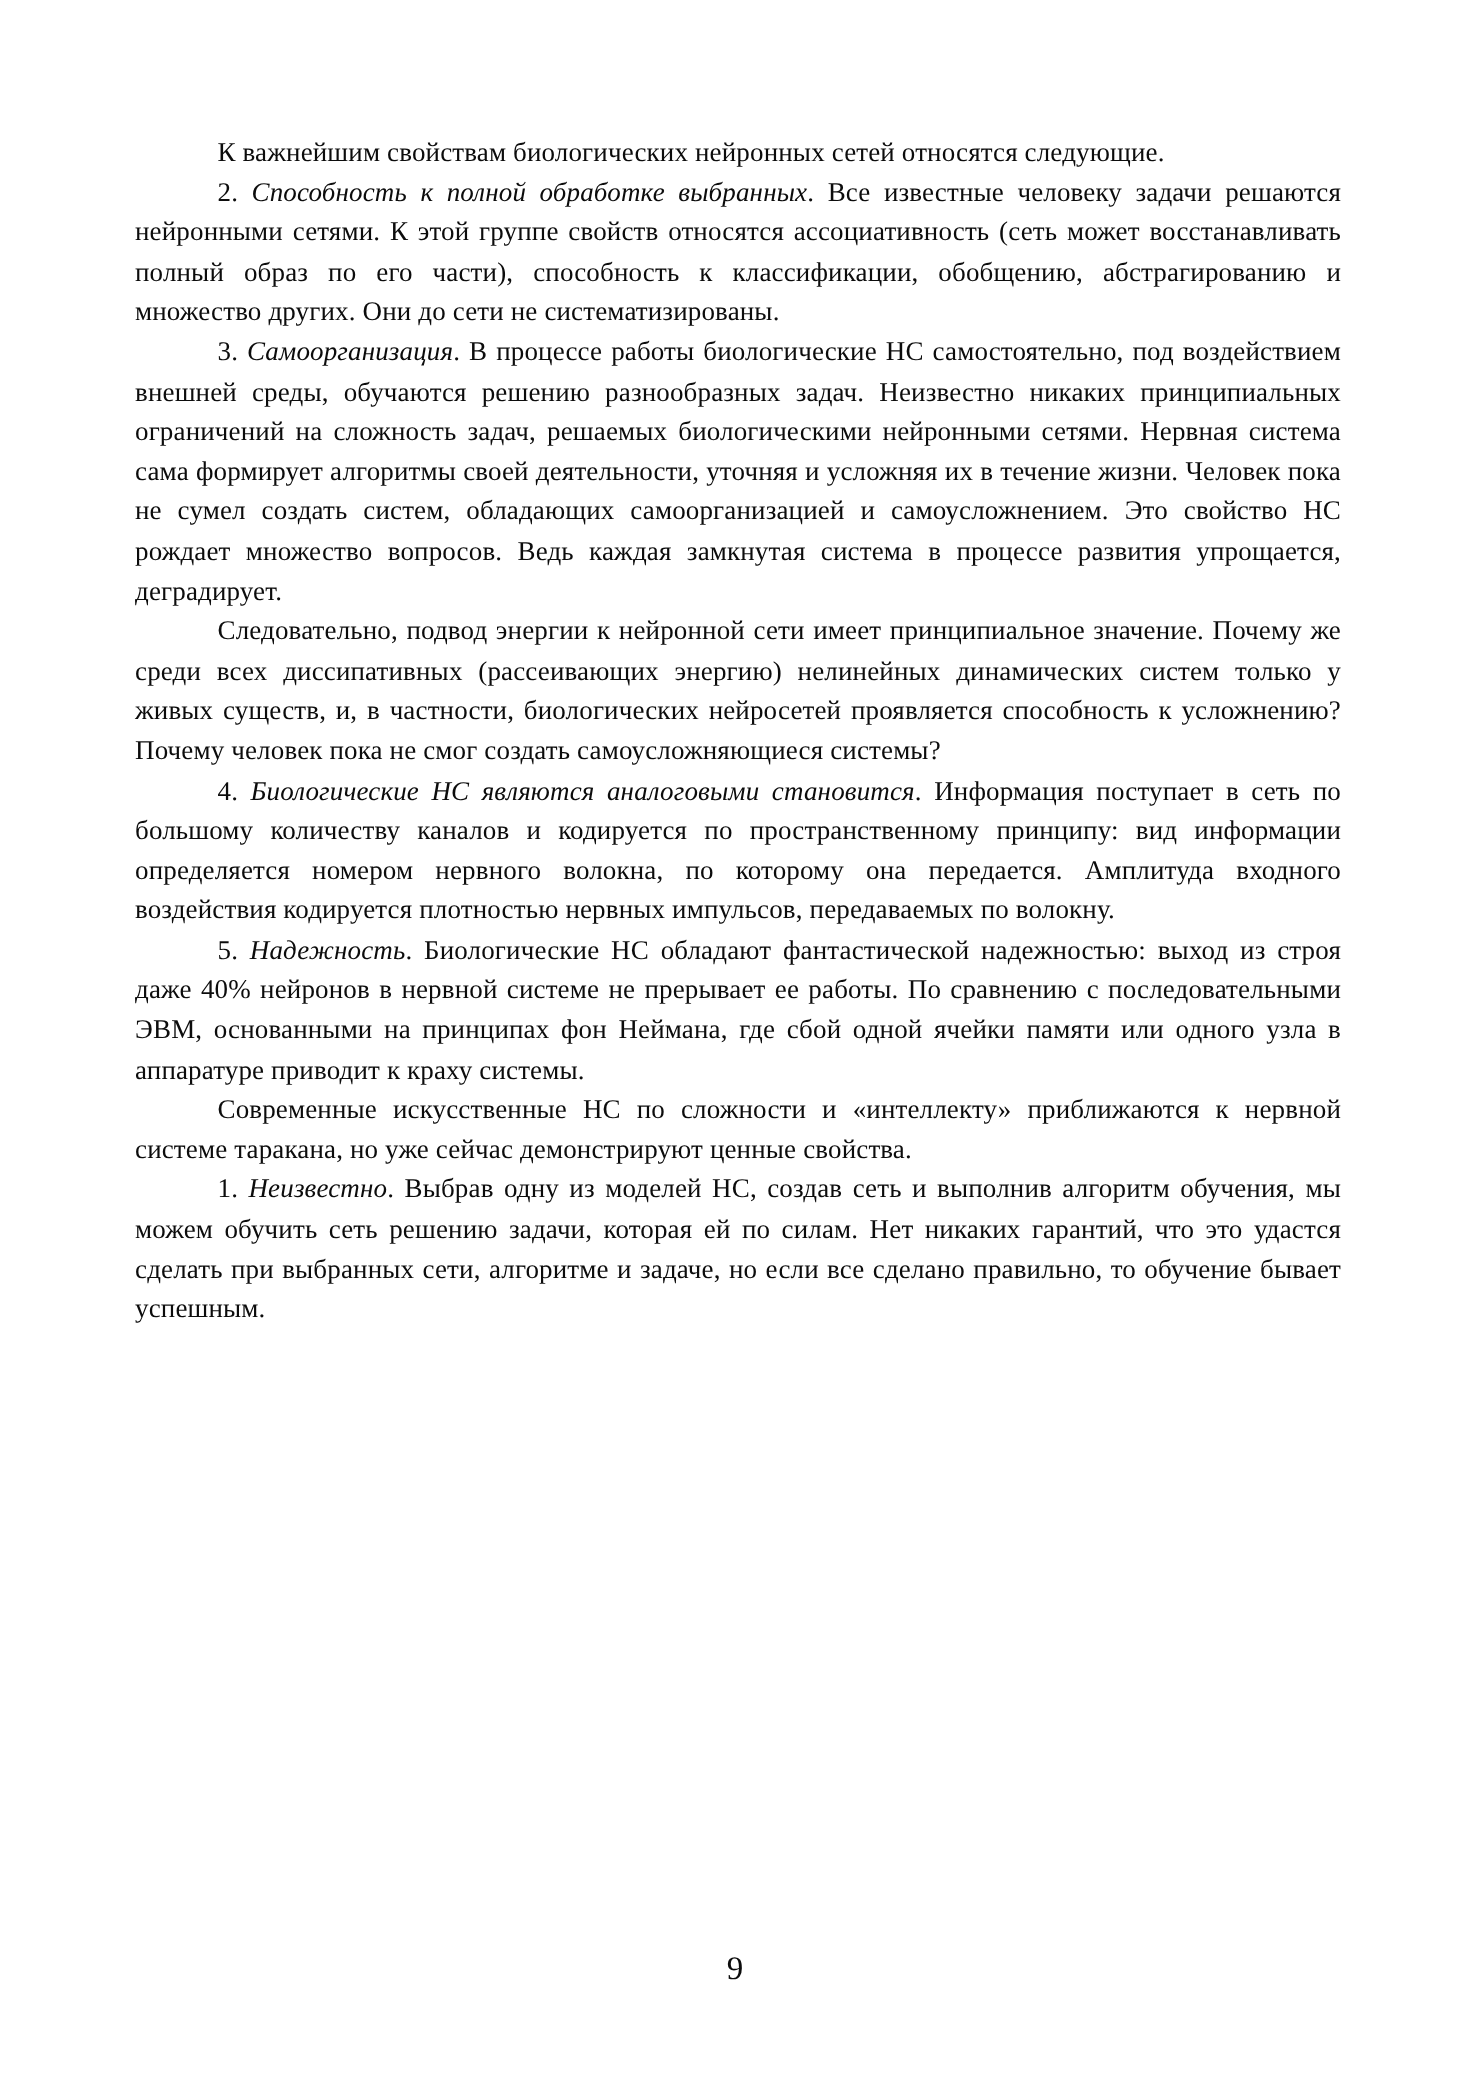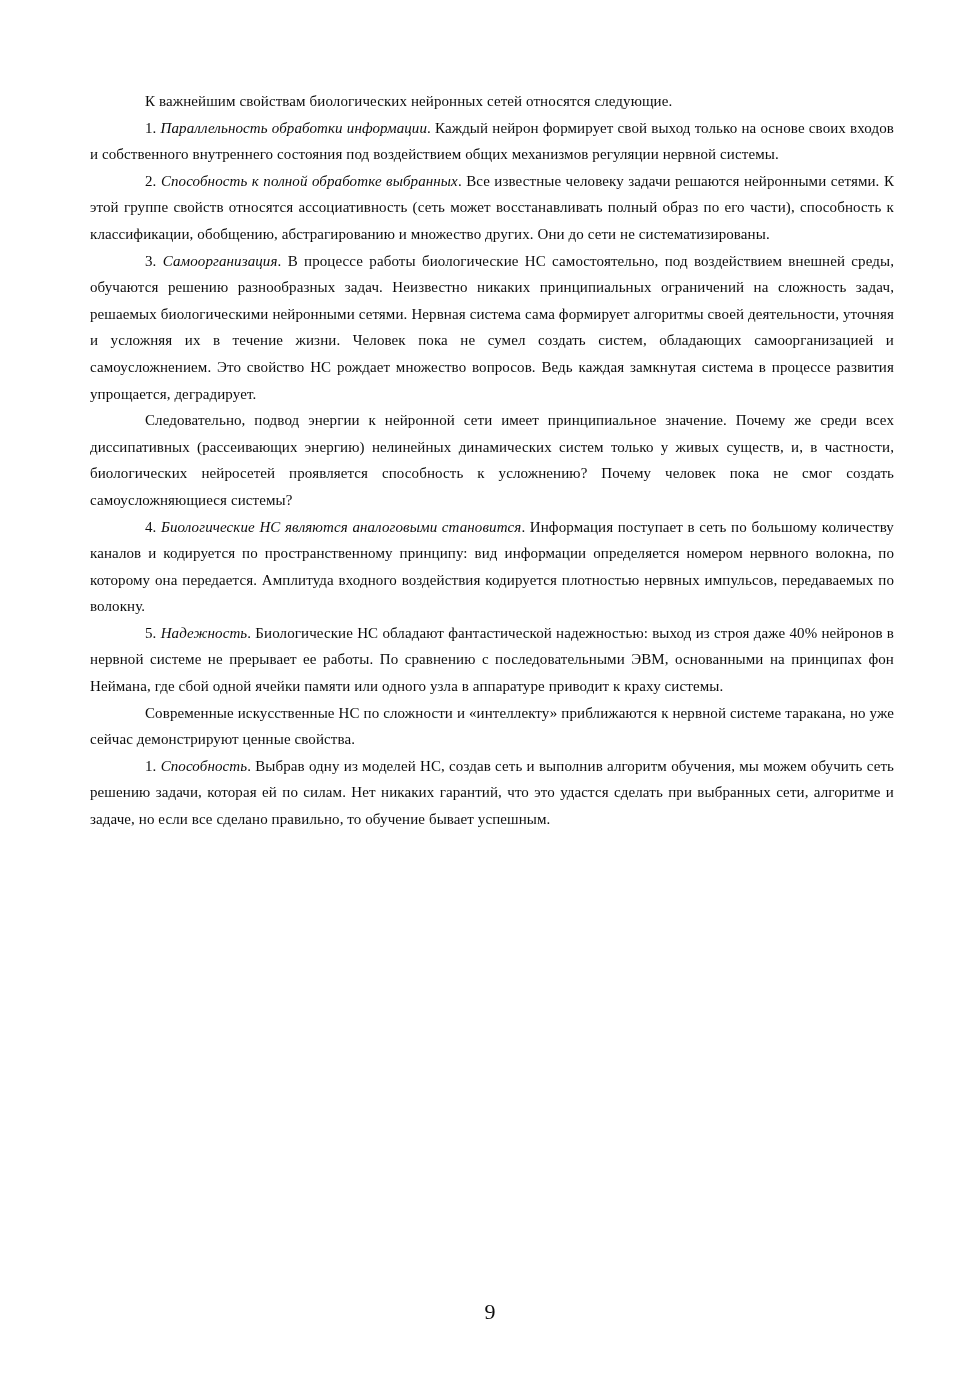--- a/index.html
+++ b/index.html
@@ -21,21 +21,21 @@
     position: absolute;
     top: 88px;
     left: 90px;
     width: 804px;
   }
   .body-text p {
     margin: 0;
     padding: 0;
     text-indent: 55px;
     text-align: justify;
-    font-size: 15px;
+    font-size: 18px;
     line-height: 26.6px;
     letter-spacing: 0.1px;
   }
   .it {
     font-style: italic;
   }
   .page-number {
     position: absolute;
     left: 0;
     bottom: 62px;
@@ -46,33 +46,32 @@
   }
 </style>
 </head>
 <body>
 
 <div class="page">
   <div class="body-text">
 
     <p><span>К важнейшим свойствам биологических нейронных сетей относятся следующие.</span></p>
 
-    <p><span>1. </span><span class="it">Параллельность обработки информации</span><span>. Каждый нейрон формирует свой выход только на основе своих входов и собственного внутреннего состояния под воздействием общих механизмов регуляции нервной системы.</span></p>
 
     <p><span>2. </span><span class="it">Способность к полной обработке выбранных</span><span>. Все известные человеку задачи решаются нейронными сетями. К этой группе свойств относятся ассоциативность (сеть может восстанавливать полный образ по его части), способность к классификации, обобщению, абстрагированию и множество других. Они до сети не систематизированы.</span></p>
 
     <p><span>3. </span><span class="it">Самоорганизация</span><span>. В процессе работы биологические НС самостоятельно, под воздействием внешней среды, обучаются решению разнообразных задач. Неизвестно никаких принципиальных ограничений на сложность задач, решаемых биологическими нейронными сетями. Нервная система сама формирует алгоритмы своей деятельности, уточняя и усложняя их в течение жизни. Человек пока не сумел создать систем, обладающих самоорганизацией и самоусложнением. Это свойство НС рождает множество вопросов. Ведь каждая замкнутая система в процессе развития упрощается, деградирует.</span></p>
 
     <p><span>Следовательно, подвод энергии к нейронной сети имеет принципиальное значение. Почему же среди всех диссипативных (рассеивающих энергию) нелинейных динамических систем только у живых существ, и, в частности, биологических нейросетей проявляется способность к усложнению? Почему человек пока не смог создать самоусложняющиеся системы?</span></p>
 
     <p><span>4. </span><span class="it">Биологические НС являются аналоговыми становится</span><span>. Информация поступает в сеть по большому количеству каналов и кодируется по пространственному принципу: вид информации определяется номером нервного волокна, по которому она передается. Амплитуда входного воздействия кодируется плотностью нервных импульсов, передаваемых по волокну.</span></p>
 
     <p><span>5. </span><span class="it">Надежность</span><span>. Биологические НС обладают фантастической надежностью: выход из строя даже 40% нейронов в нервной системе не прерывает ее работы. По сравнению с последовательными ЭВМ, основанными на принципах фон Неймана, где сбой одной ячейки памяти или одного узла в аппаратуре приводит к краху системы.</span></p>
 
     <p><span>Современные искусственные НС по сложности и «интеллекту» приближаются к нервной системе таракана, но уже сейчас демонстрируют ценные свойства.</span></p>
 
-    <p><span>1. </span><span class="it">Способность</span><span>. Выбрав одну из моделей НС, создав сеть и выполнив алгоритм обучения, мы можем обучить сеть решению задачи, которая ей по силам. Нет никаких гарантий, что это удастся сделать при выбранных сети, алгоритме и задаче, но если все сделано правильно, то обучение бывает успешным.</span></p>
+    <p><span>1. </span><span class="it">Неизвестно</span><span>. Выбрав одну из моделей НС, создав сеть и выполнив алгоритм обучения, мы можем обучить сеть решению задачи, которая ей по силам. Нет никаких гарантий, что это удастся сделать при выбранных сети, алгоритме и задаче, но если все сделано правильно, то обучение бывает успешным.</span></p>
 
 
   </div>
 
   <div class="page-number">9</div>
 </div>
 
 </body></html>

